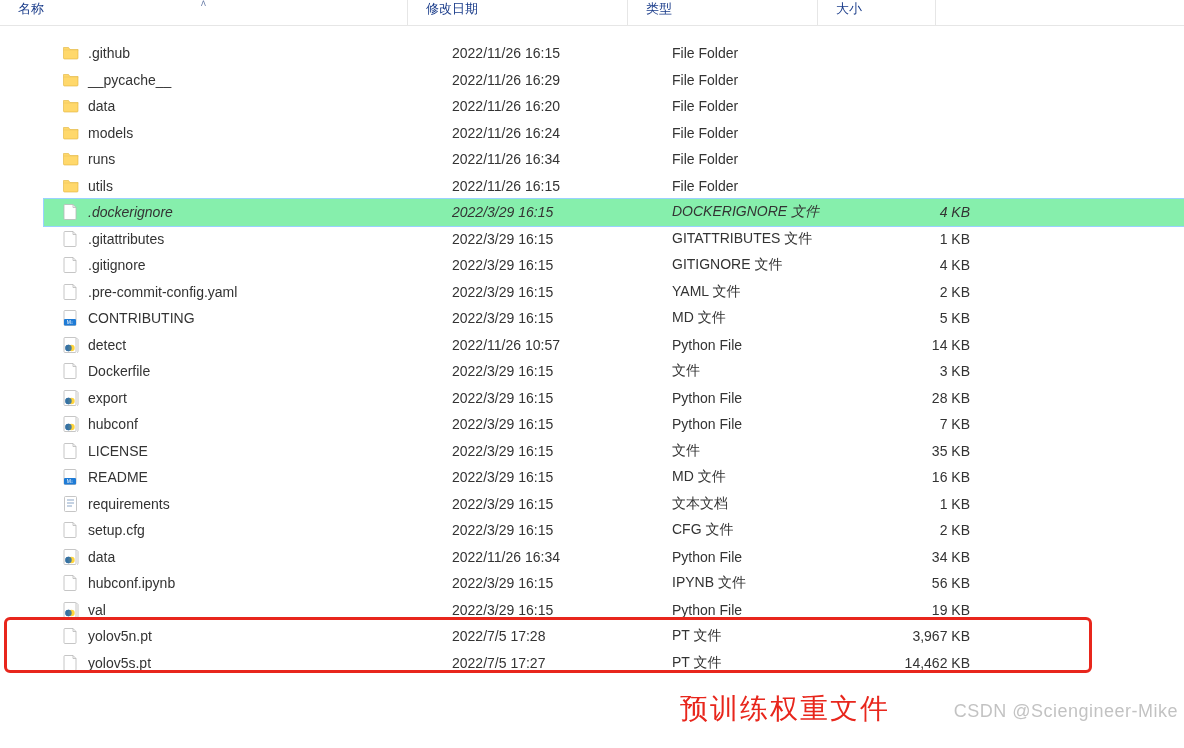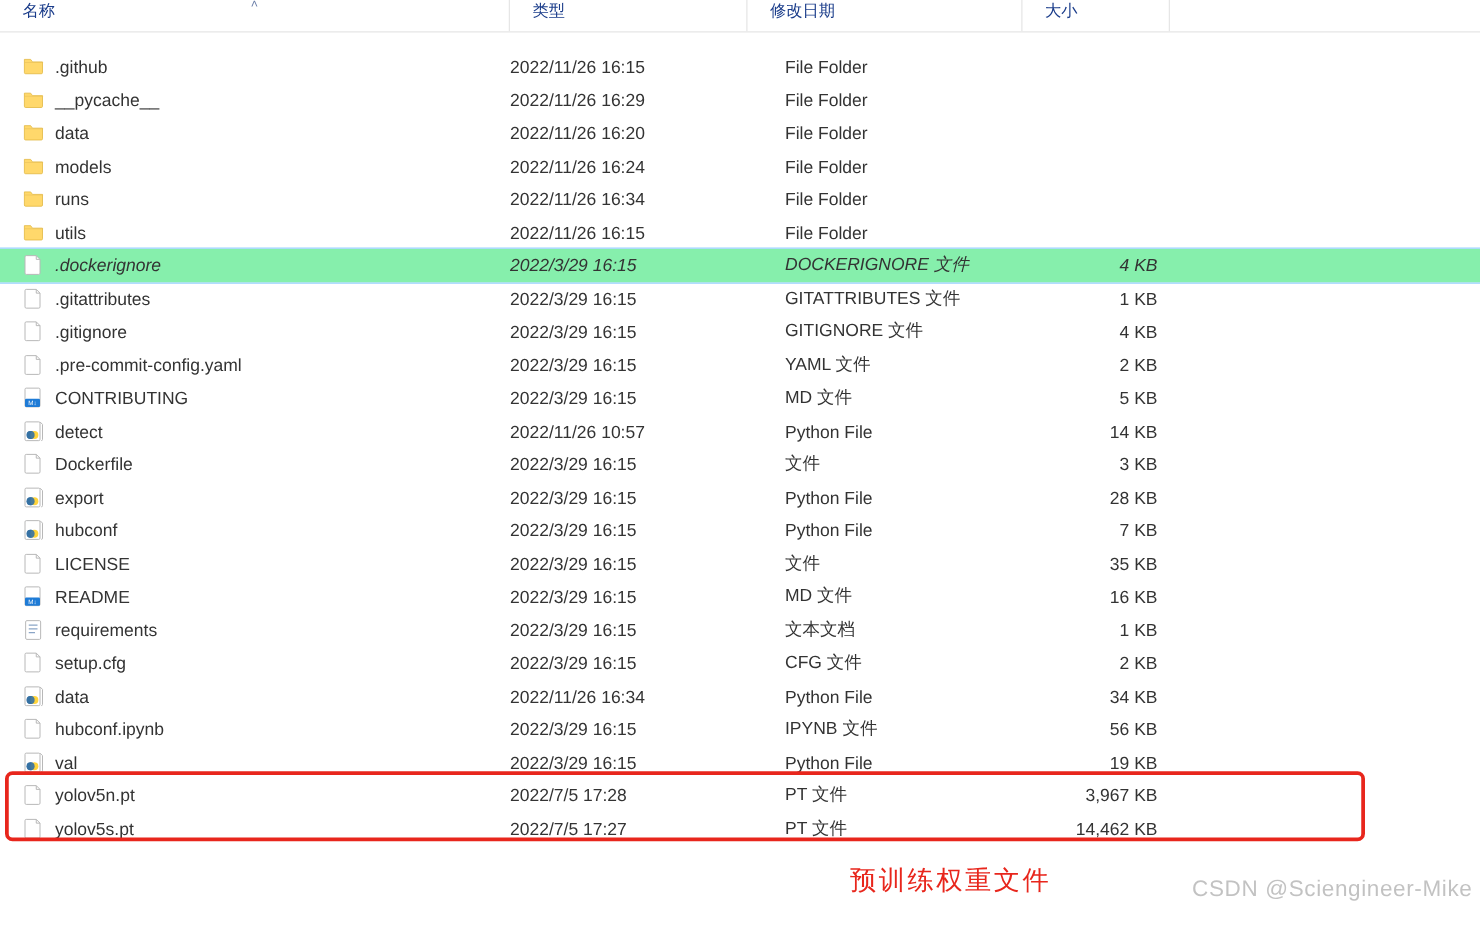--- a/index.html
+++ b/index.html
@@ -37,20 +37,21 @@
     font-size: 10px;
     color: #6a7ea8;
   }
   .col-name { width: 408px; }
   .col-date { width: 220px; }
   .col-type { width: 190px; }
   .col-size { width: 118px; text-align: left; }
 
   .rows {
     margin-top: 14px;
+    margin-left: 44px;
   }
   .row {
     display: flex;
     align-items: center;
     height: 26.5px;
     padding-left: 18px;
     font-size: 14px;
     color: #333;
   }
   .row.selected {
@@ -73,21 +74,21 @@
     top: 617px;
     width: 1088px;
     height: 56px;
     pointer-events: none;
   }
   .annotation {
     position: absolute;
     left: 680px;
     top: 690px;
     color: #e8261c;
-    font-size: 21px;
+    font-size: 28px;
     font-weight: 500;
     letter-spacing: 2px;
   }
   .watermark {
     position: absolute;
     right: 6px;
     bottom: 26px;
     color: rgba(120,120,120,0.45);
     font-size: 18px;
     font-family: Arial, sans-serif;
@@ -95,25 +96,25 @@
   }
 </style>
 </head>
 <body>
 
 <div class="header-row">
   <div class="header-cell col-name">
     <span>名称</span>
     <span class="sort-caret">˄</span>
   </div>
+  <div class="header-cell col-date">
+    <span>修改日期</span>
+  </div>
   <div class="header-cell col-type">
     <span>类型</span>
-  </div>
-  <div class="header-cell col-date">
-    <span>修改日期</span>
   </div>
   <div class="header-cell col-size">
     <span>大小</span>
   </div>
 </div>
 
 <div class="rows" id="rows">
     <div class="row">
       <div class="cell-name">
         <span class="icon">

